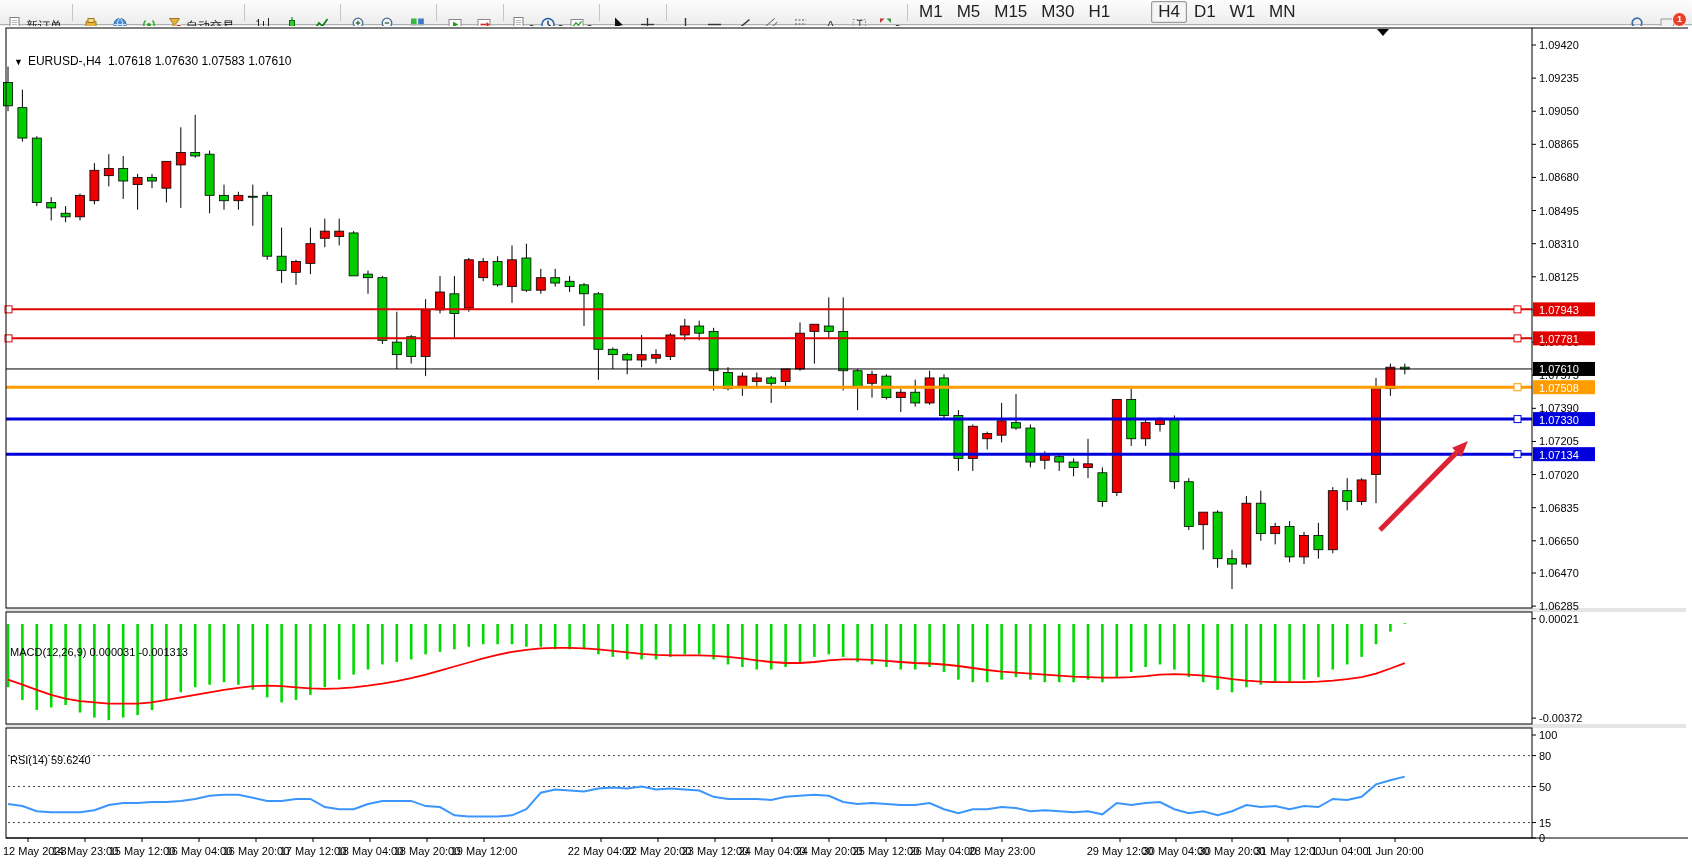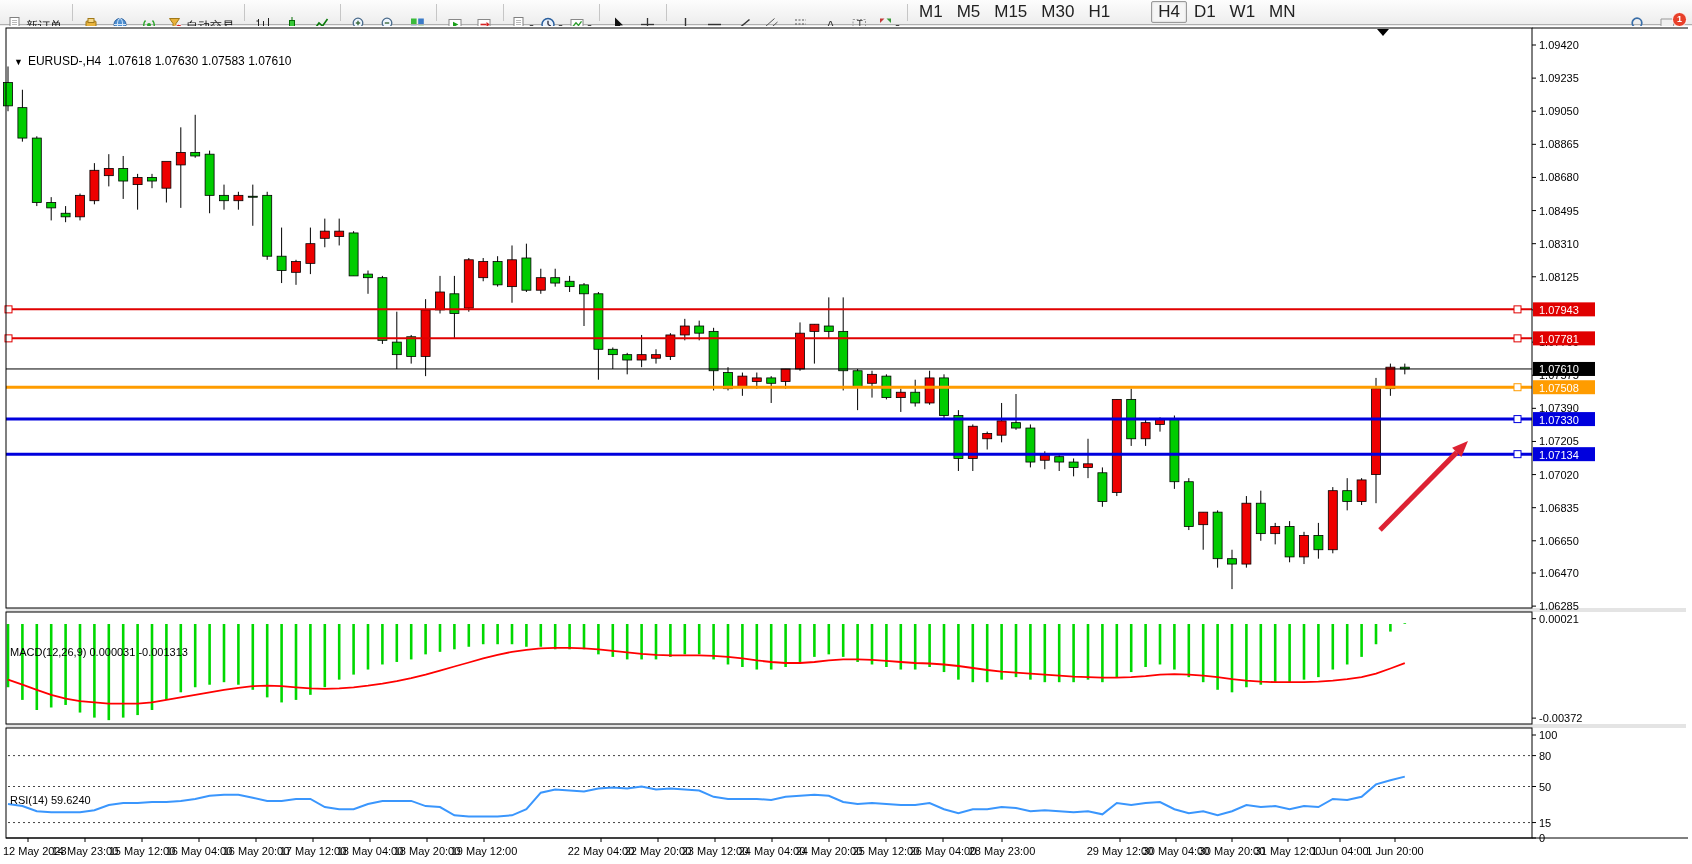--- a/index.html
+++ b/index.html
@@ -17,21 +17,21 @@
   #tb-right{margin-left:auto;display:flex;align-items:center;margin-right:10px;}
   #notif{position:relative;}
   #notif .badge{position:absolute;top:-4px;right:-6px;background:#e8402a;color:#fff;
     border-radius:50%;width:13px;height:13px;font-size:9px;font-weight:bold;
     display:flex;align-items:center;justify-content:center;border:1px solid #fff;}
   #chartwin{position:absolute;left:0;top:26px;width:1692px;height:838px;background:#ffffff;}
   #chart-title{position:absolute;left:14px;top:6px;font-size:12px;color:#000;white-space:nowrap;margin-top:22px;}
   #chart-title .tri{font-size:9px;margin-right:5px;}
   #macd-label,#rsi-label{position:absolute;left:10px;font-size:11px;color:#000;margin-top:32px;}
   #macd-label{top:588px;}
-  #rsi-label{top:736px;}
+  #rsi-label{top:696px;}
   svg text{font-family:"Liberation Sans",sans-serif;}
 </style>
 </head>
 <body>
 
 <div id="toolbar">
     <span class="tbtn">
       <span><svg width="17" height="17" viewBox="0 0 17 17">
           <rect x="3" y="1.5" width="9" height="12" fill="#fff" stroke="#808080"></rect>
           <line x1="5" y1="4.5" x2="10" y2="4.5" stroke="#b8b8b8"></line>

